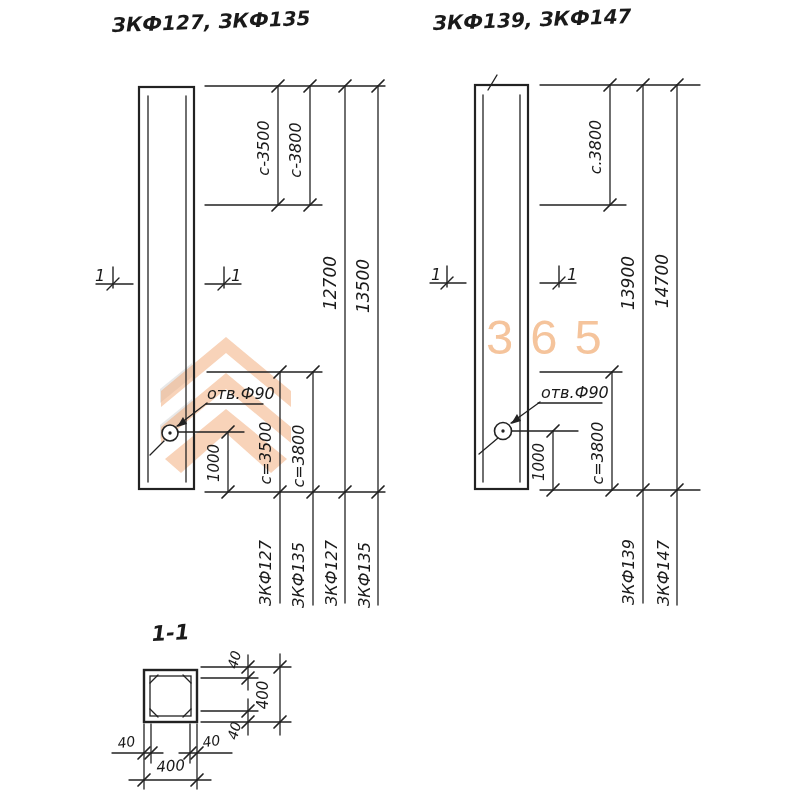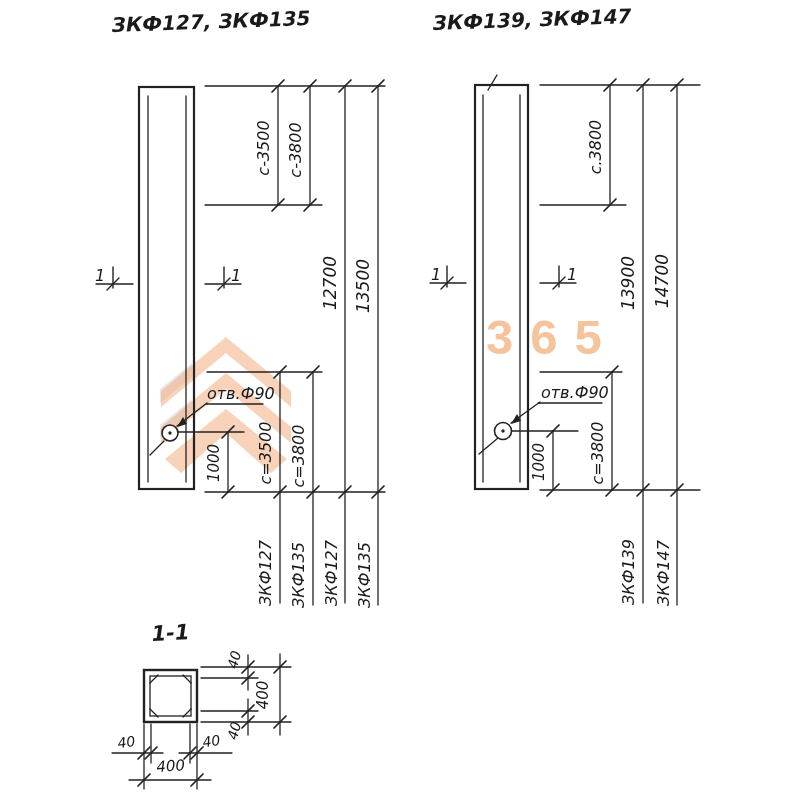--- a/index.html
+++ b/index.html
@@ -1,20 +1,20 @@
 <!DOCTYPE html>
 <html><head>
 <meta charset="utf-8">
 <style>
   html,body{margin:0;padding:0;background:#ffffff;}
   #canvas{position:relative;width:800px;height:800px;background:#ffffff;overflow:hidden;}
   
   .wm-logo{position:absolute;left:158px;top:333px;width:138px;height:144px;}
   .wm-365{position:absolute;left:486px;top:313px;font-family:"Liberation Sans",sans-serif;
-          font-weight:bold;font-size:49px;letter-spacing:17px;color:#f5c49c;line-height:1;}
+          font-weight:normal;font-size:49px;letter-spacing:17px;color:#f5c49c;line-height:1;}
   .wm-eton{position:absolute;left:246px;top:358px;font-family:"Liberation Sans",sans-serif;
           font-weight:bold;font-size:98px;letter-spacing:13px;color:#ececec;line-height:1;}
   
   #drawing{position:absolute;left:0;top:0;z-index:2;}
   .hw{font-family:"DejaVu Sans",sans-serif;font-style:italic;fill:#1a1a1a;}
   .hwb{font-weight:bold;}
   .ln{stroke:#222222;fill:none;stroke-linecap:round;}
 </style>
 </head>
 <body>

